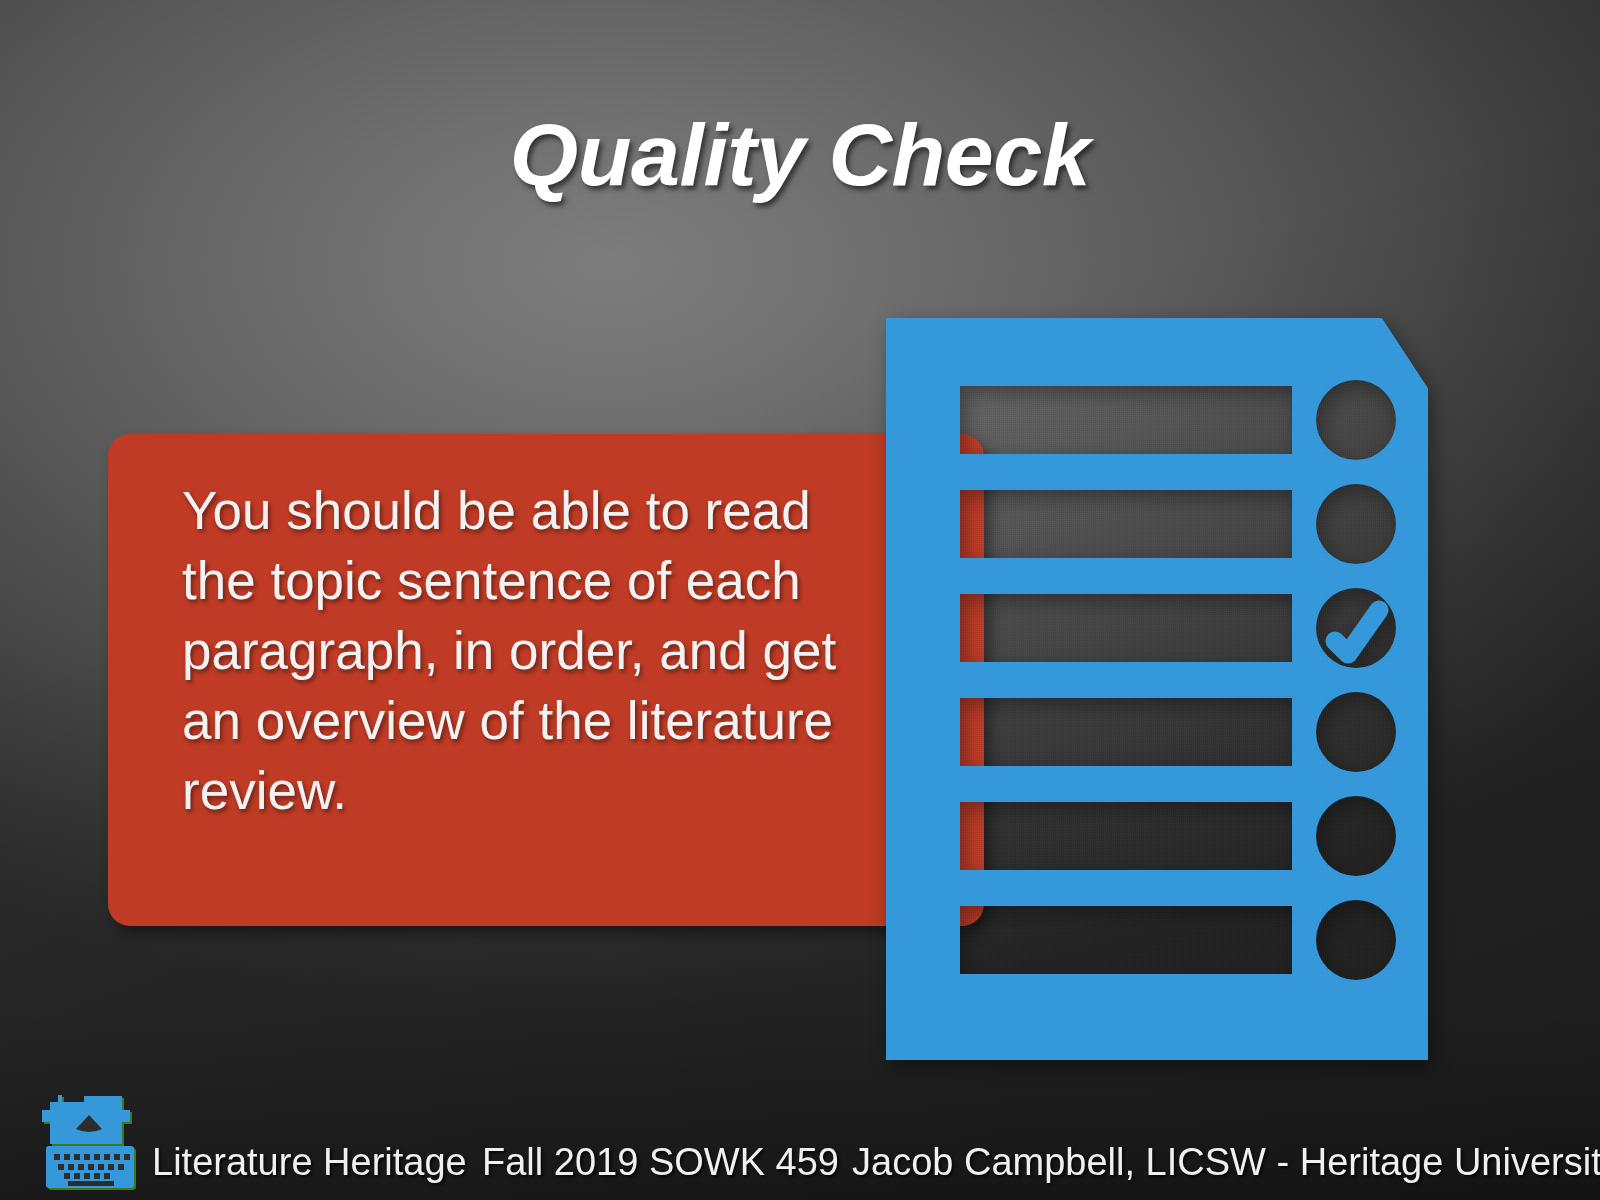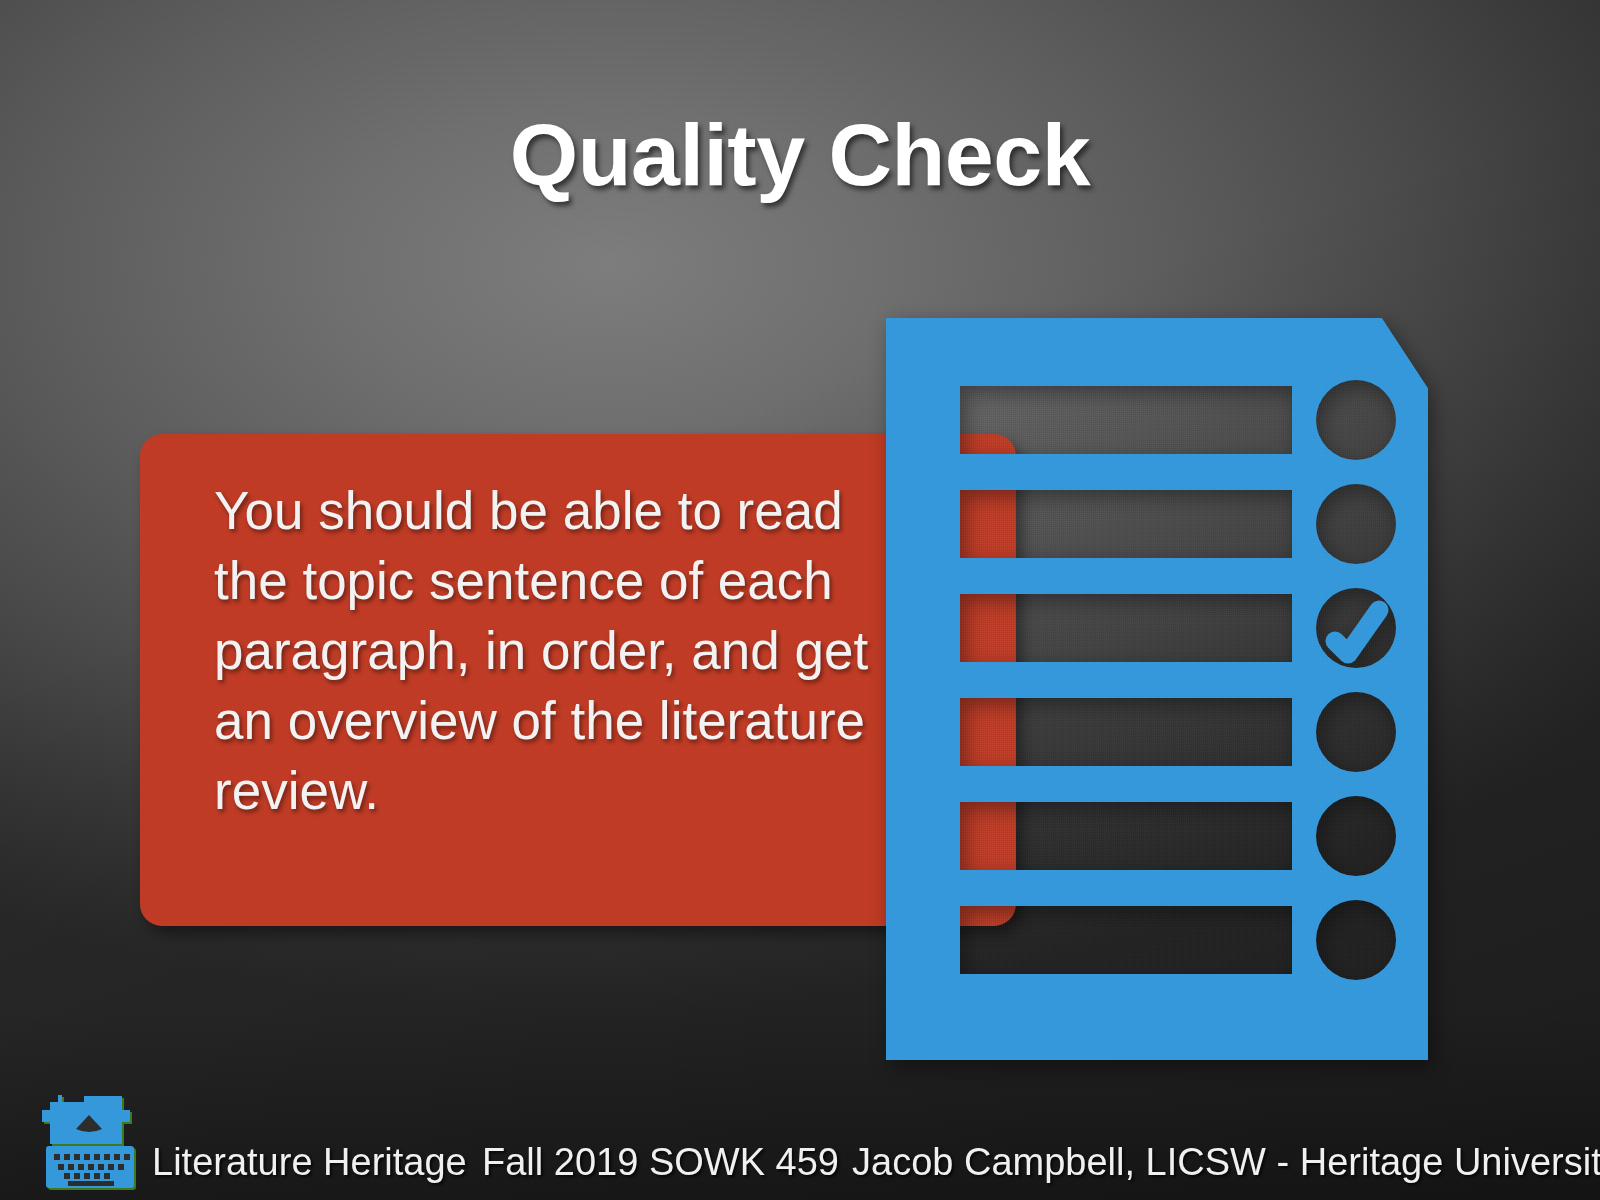--- a/index.html
+++ b/index.html
@@ -50,26 +50,27 @@
   #title {
     position:absolute;
     left:0; right:0; top:104px;
     text-align:center;
     font-size:88px;
     font-weight:bold;
     color:#ffffff;
     letter-spacing:-0.5px;
     text-shadow: 3px 4px 5px rgba(0,0,0,.55);
     z-index:6;
+    font-style:italic;
   }
 
   
   #red-box {
     position:absolute;
-    left:140px; top:434px;
+    left:108px; top:434px;
     width:876px; height:492px;
     background:#bf3b25;
     border-radius:22px;
     box-shadow: 6px 8px 14px rgba(0,0,0,.42);
     z-index:3;
   }
   #red-box-texture {
     position:absolute; inset:0;
     border-radius:22px;
     opacity:.22;

